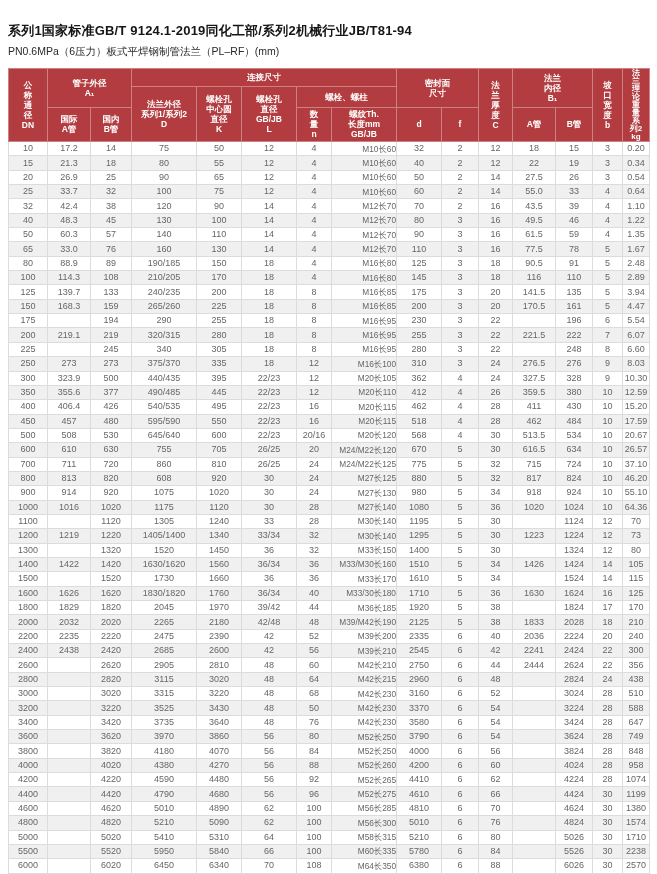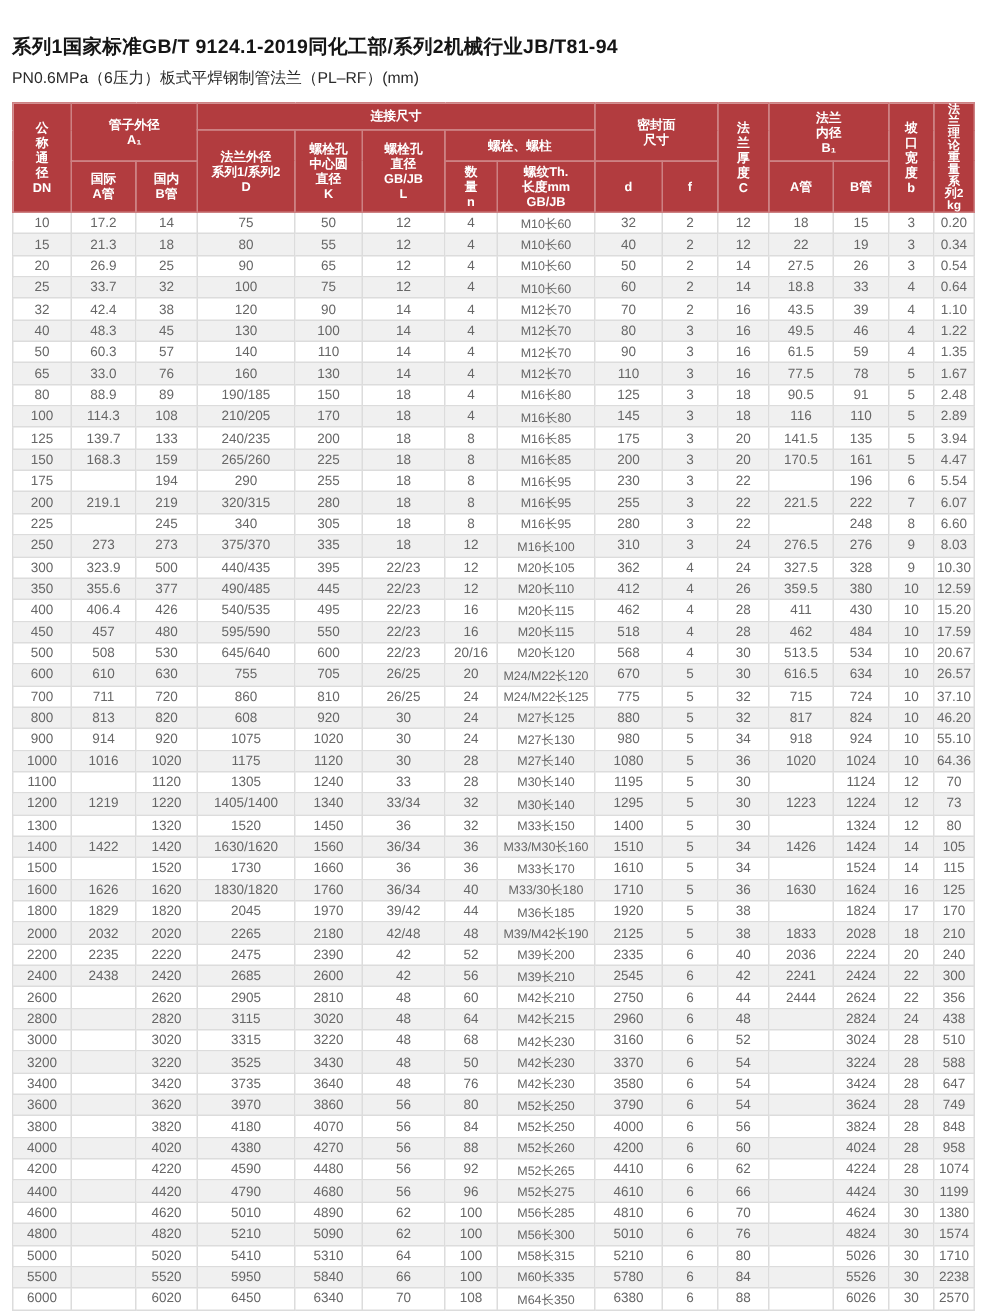--- a/index.html
+++ b/index.html
@@ -9,21 +9,21 @@
   .subtitle{font-size:10.5px;color:#2a2a2a;margin:0 0 9px 0;}
   table{border-collapse:collapse;table-layout:fixed;width:641px;}
   th{background:#b23c3f;color:#ffffff;font-weight:bold;font-size:8.5px;line-height:1.18;
      border:1px solid #cd8183;white-space:pre-line;padding:0;text-align:center;vertical-align:middle;}
   th.tight{line-height:1.0;font-size:8px;}
   thead tr.hr1 th{height:17px;}
   thead tr.hr2 th{height:17px;}
   thead tr.hr3 th{height:17px;}
   td{border:1px solid #dcdcdc;font-size:9px;color:#666;text-align:center;padding:0;
      height:13.35px;line-height:1;white-space:nowrap;overflow:hidden;background:#fff;}
-  td:nth-child(8){font-size:8.3px;}
+  td:nth-child(8){font-size:8.3px;text-align:right;}
   tr.alt td{background:#f0f0f0;}
 </style>
 </head>
 <body>
 
 <div class="page">
   <div class="title">系列1国家标准GB/T 9124.1-2019同化工部/系列2机械行业JB/T81-94</div>
   <div class="subtitle">PN0.6MPa（6压力）板式平焊钢制管法兰（PL–RF）(mm)</div>
 
   <table>
@@ -168,21 +168,21 @@
           <td>33.7</td>
           <td>32</td>
           <td>100</td>
           <td>75</td>
           <td>12</td>
           <td>4</td>
           <td>M10长60</td>
           <td>60</td>
           <td>2</td>
           <td>14</td>
-          <td>18.8</td>
+          <td>55.0</td>
           <td>33</td>
           <td>4</td>
           <td>0.64</td>
         </tr>
         <tr>
           <td>32</td>
           <td>42.4</td>
           <td>38</td>
           <td>120</td>
           <td>90</td>

